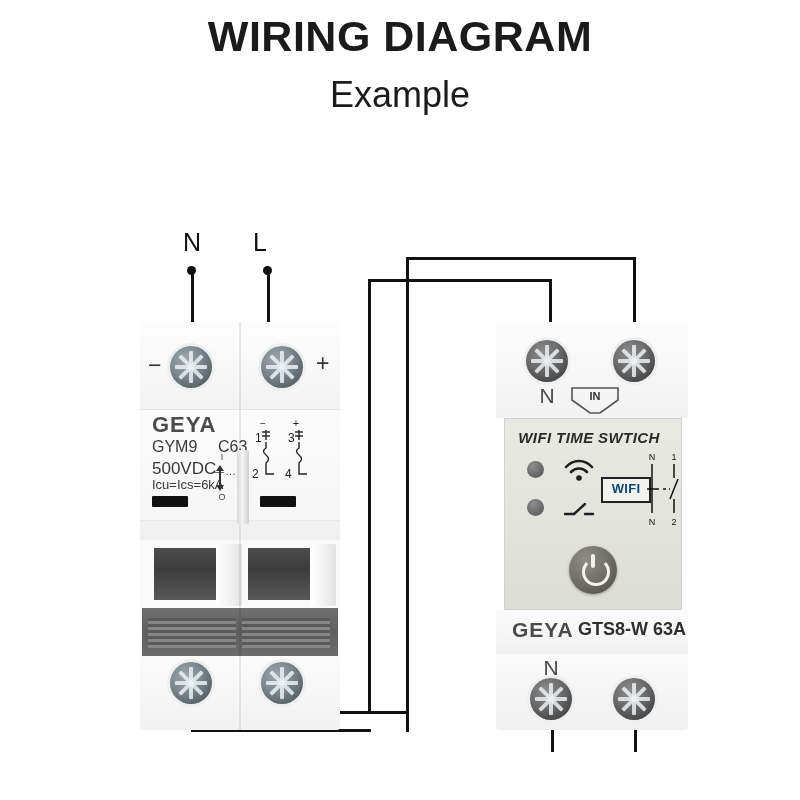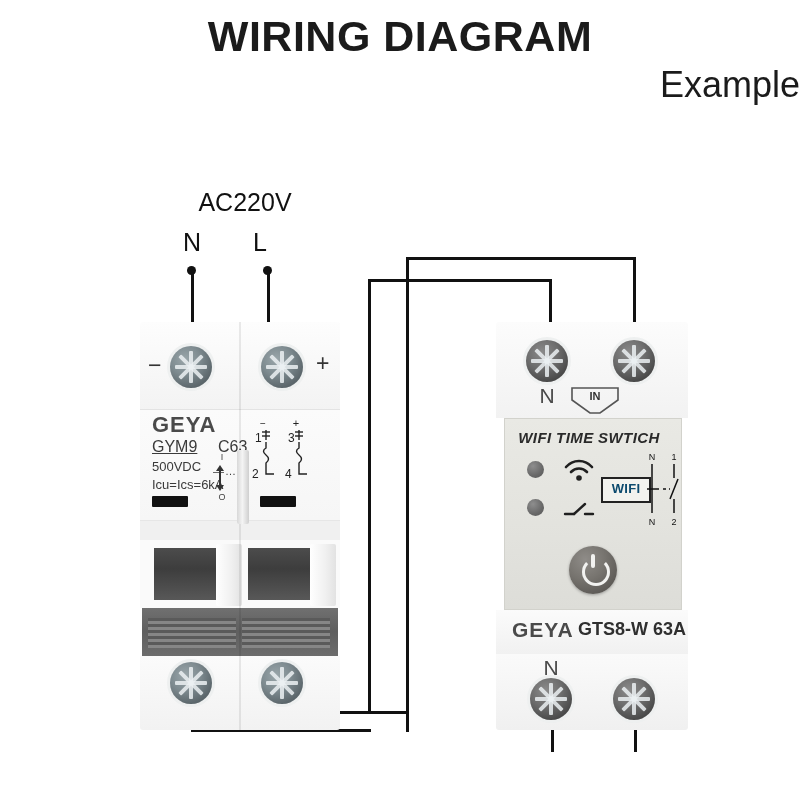--- a/index.html
+++ b/index.html
@@ -9,21 +9,21 @@
     position:relative;overflow:hidden;
   }
   .stage{position:absolute;left:0;top:0;width:800px;height:800px;}
 
   
   .title{
     position:absolute;left:0;top:12px;width:800px;text-align:center;
     font-size:43px;font-weight:bold;color:#1b1b1b;letter-spacing:.5px;
   }
   .subtitle{
-    position:absolute;left:0;top:64px;width:800px;text-align:right;
+    position:absolute;left:0;top:74px;width:800px;text-align:center;
     font-size:36px;font-weight:normal;color:#1b1b1b;
   }
 
   
   .src-ac{position:absolute;left:175px;top:188px;width:140px;text-align:center;
     font-size:25px;color:#111;}
   .src-n{position:absolute;left:172px;top:228px;width:40px;text-align:center;
     font-size:25px;color:#111;}
   .src-l{position:absolute;left:240px;top:228px;width:40px;text-align:center;
     font-size:25px;color:#111;}
@@ -125,21 +125,20 @@
     text-align:center;font-size:25px;color:#111;letter-spacing:1px;}
 </style>
 </head>
 <body>
 
 <div class="stage">
 
   <div class="title">WIRING DIAGRAM</div>
   <div class="subtitle">Example</div>
 
-  <div class="src-ac">AC220V</div>
   <div class="src-n">N</div>
   <div class="src-l">L</div>
 
   <div class="dot" style="left:187px;top:266px;"></div>
   <div class="wire wv" style="left:191px;top:270px;height:78px;"></div>
   <div class="dot" style="left:263px;top:266px;"></div>
   <div class="wire wv" style="left:267px;top:270px;height:78px;"></div>
 
   <div class="wire wh" style="left:406px;top:257px;width:230px;"></div>
   <div class="wire wv" style="left:633px;top:257px;height:105px;"></div>
@@ -199,23 +198,23 @@
     <div class="screw" style="left:121px;top:340px;">
       <i class="s3"></i>
         <i class="s4"></i>
         <i class="s1"></i>
         <i class="s2"></i>
     </div>
 
     <div class="brand" style="left:12px;top:90px;font-size:22px;">
       <span>GEYA</span>
     </div>
-    <div class="lbl" style="left:12px;top:116px;font-size:16px;text-decoration:underline;">GYM9</div>
+    <div class="lbl" style="left:12px;top:116px;font-size:16px;">GYM9</div>
     <div class="lbl" style="left:78px;top:116px;font-size:16px;">C63</div>
-    <div class="lbl" style="left:12px;top:137px;font-size:13px;text-align:right;">500VDC</div>
+    <div class="lbl" style="left:12px;top:137px;font-size:17px;text-align:right;">500VDC</div>
     <div class="lbl" style="left:73px;top:143px;font-size:11px;letter-spacing:1px;">—…</div>
     <div class="lbl" style="left:12px;top:155px;font-size:13px;">Icu=Ics=6kA</div>
     <div class="slot" style="left:12px;top:174px;width:36px;height:11px;"></div>
 
     <div class="io" style="left:76px;top:130px;">I</div>
     <svg style="position:absolute;left:73px;top:143px;" width="14" height="26">
       <line x1="7" y1="3" x2="7" y2="23" stroke="#333" stroke-width="2"></line>
       <polygon points="7,0 3,6 11,6" fill="#333"></polygon>
       <polygon points="7,26 3,20 11,20" fill="#333"></polygon>
     </svg>

